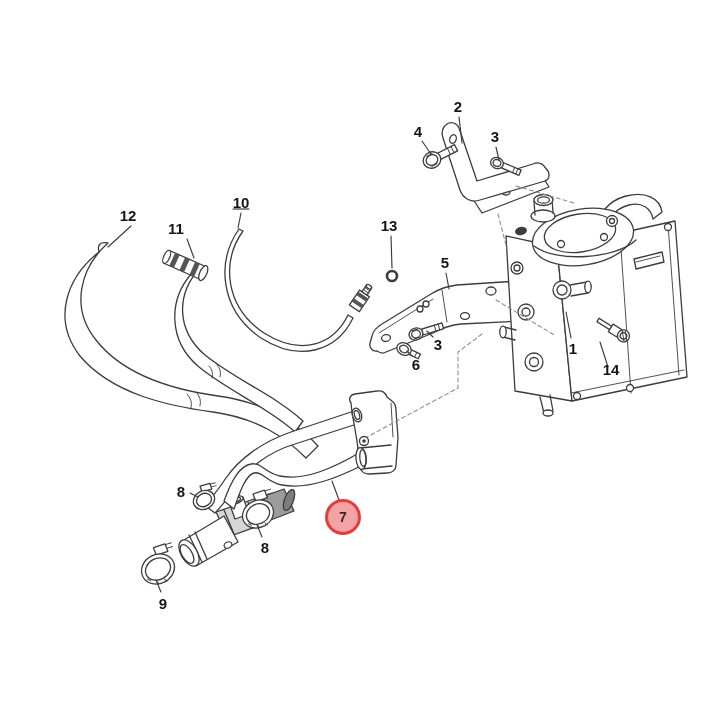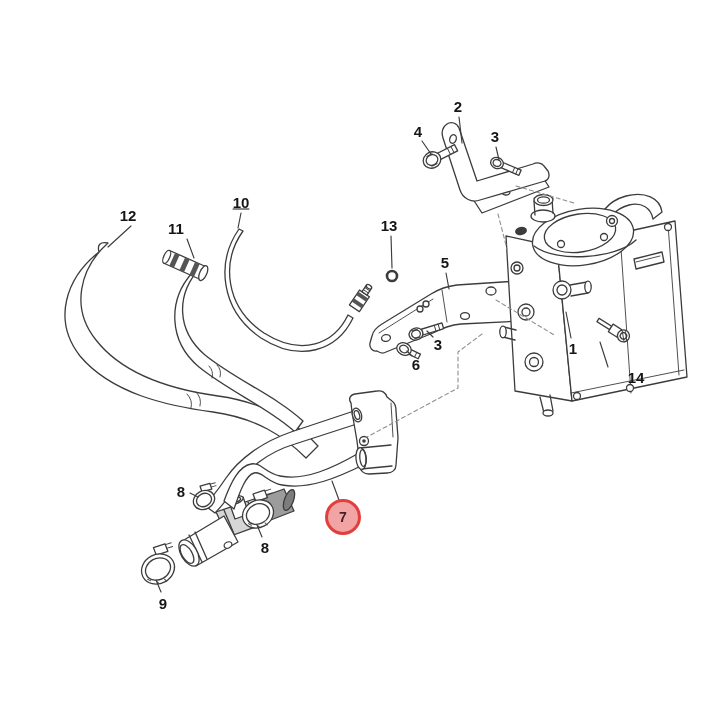--- a/index.html
+++ b/index.html
@@ -269,15 +269,15 @@
       <div class="callout" style="left: 438px; top: 344px;">3</div>
       <div class="callout" style="left: 416px; top: 364px;">6</div>
       <div class="callout highlight" style="left: 343px; top: 517px;">7</div>
       <div class="callout" style="left: 181px; top: 491px;">8</div>
       <div class="callout" style="left: 265px; top: 547px;">8</div>
       <div class="callout" style="left: 163px; top: 603px;">9</div>
       <div class="callout" style="left: 241px; top: 202px; text-decoration: underline;">10</div>
       <div class="callout" style="left: 176px; top: 228px;">11</div>
       <div class="callout" style="left: 128px; top: 215px;">12</div>
       <div class="callout" style="left: 389px; top: 225px;">13</div>
-      <div class="callout" style="left: 611px; top: 377px; margin-left: 25px;">14</div>
+      <div class="callout" style="left: 611px; top: 369px;">14</div>
     </div>
 </div>
 
 </body></html>

